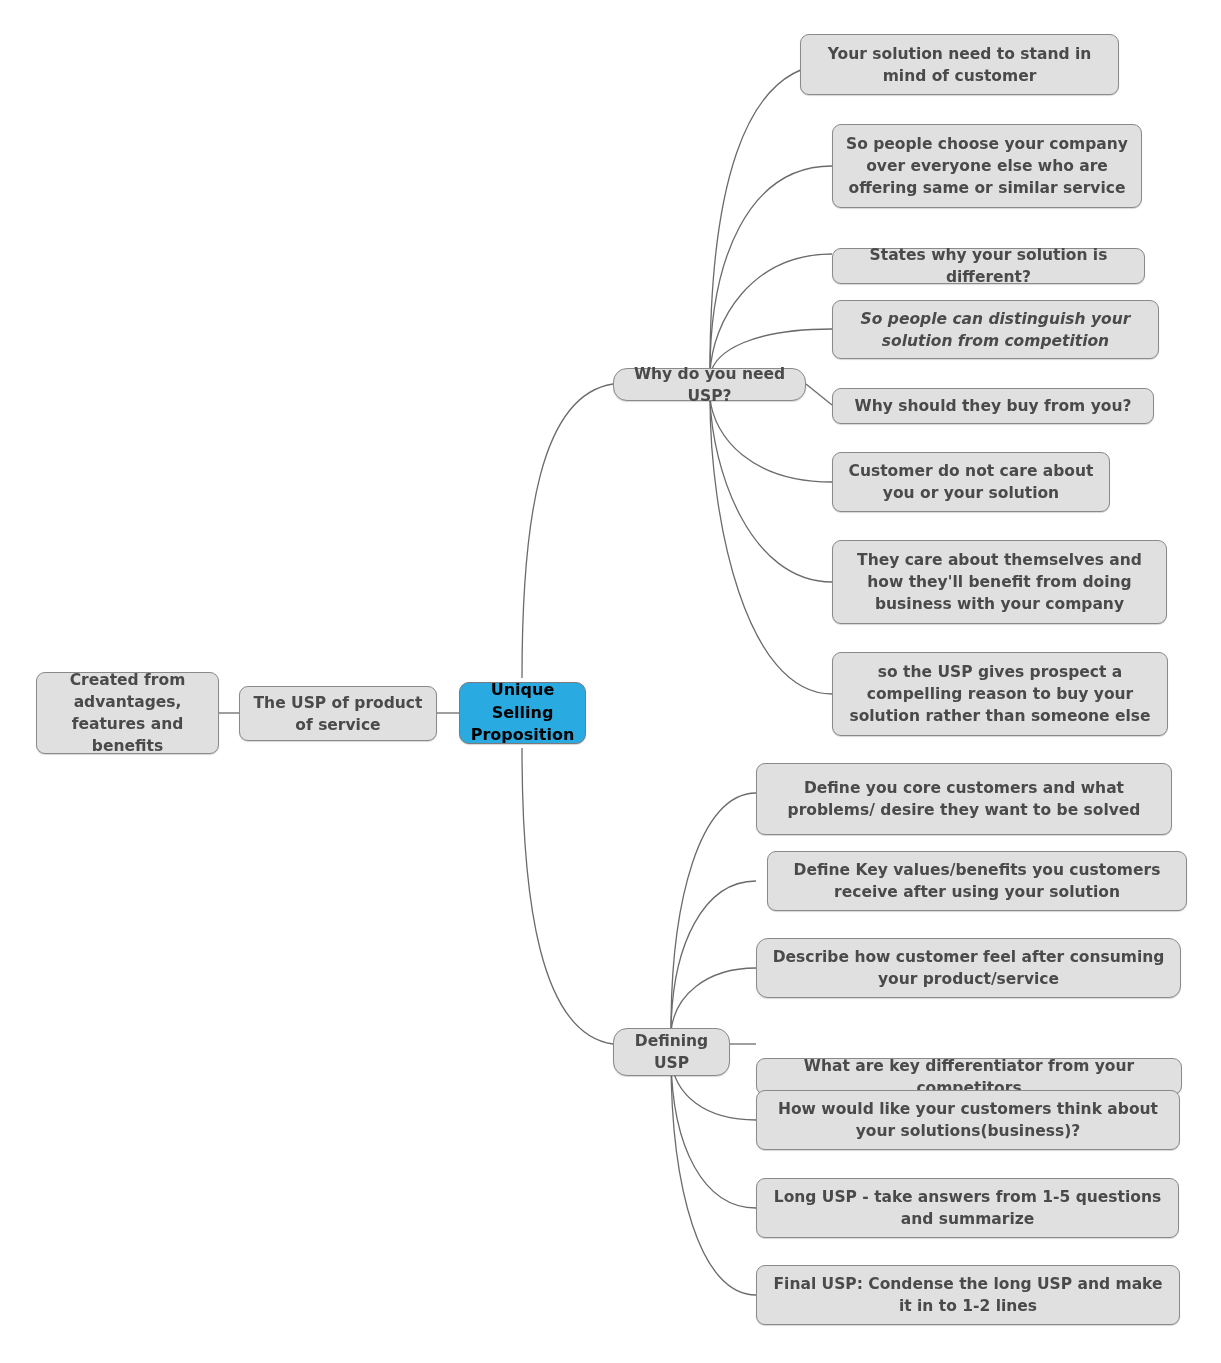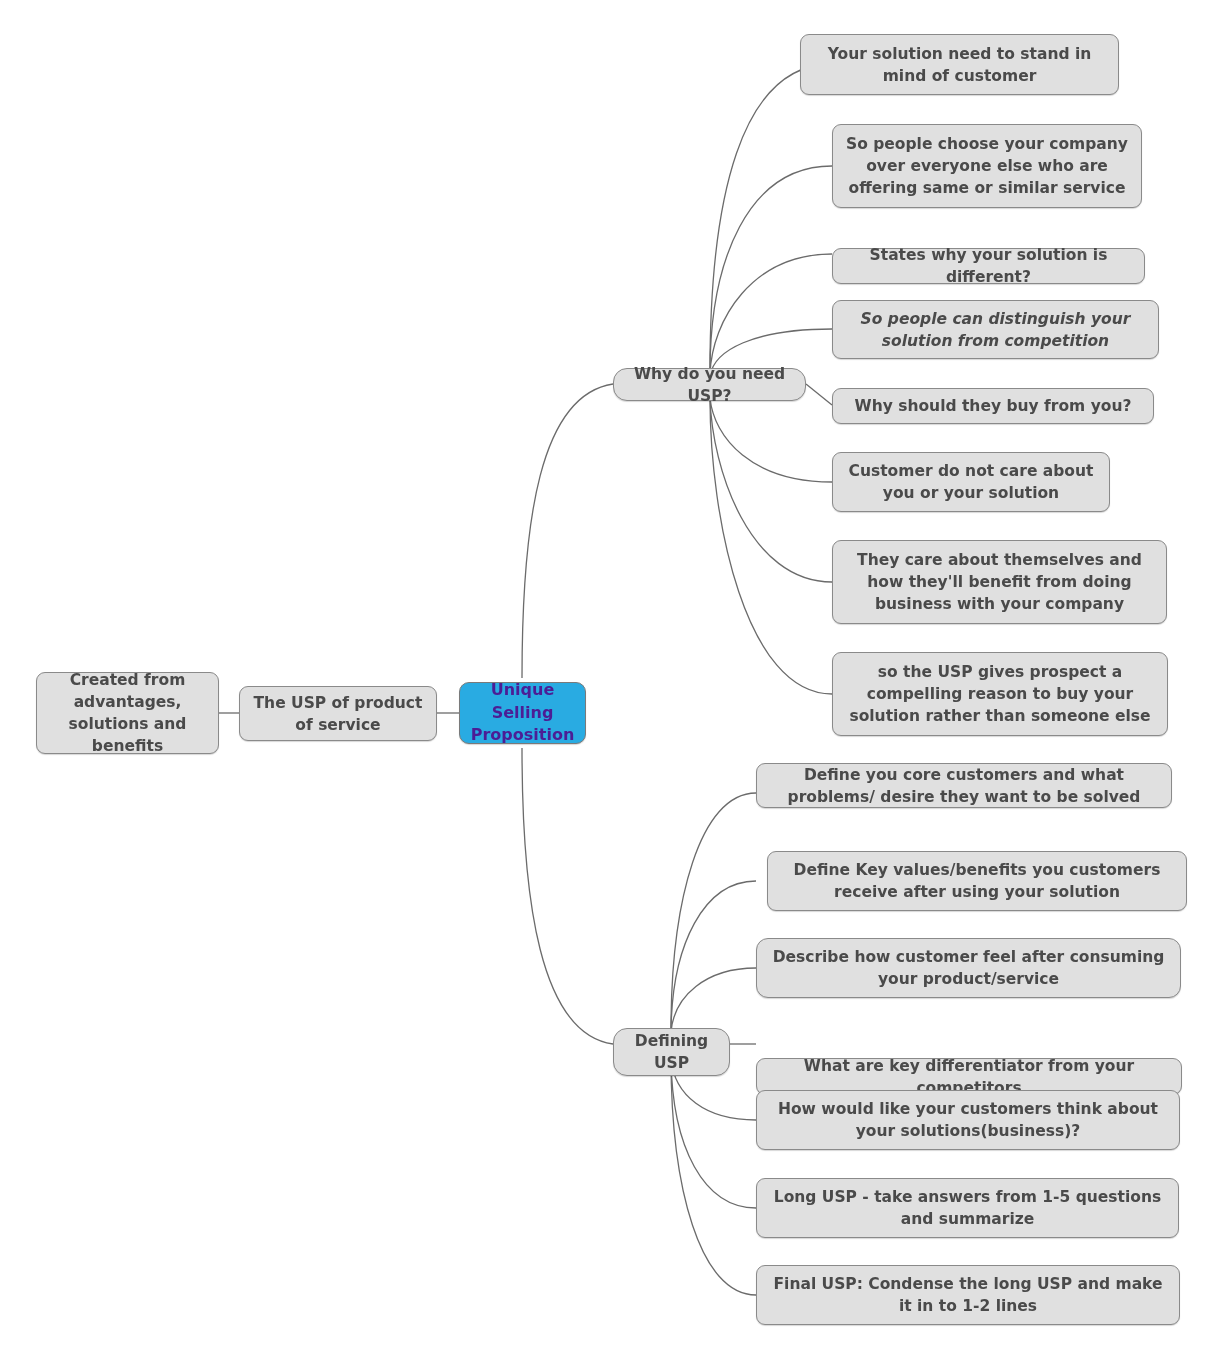--- a/index.html
+++ b/index.html
@@ -36,21 +36,21 @@
     color: #4a4a4a;
     font-weight: bold;
     font-size: 15.5px;
     line-height: 1.42;
     padding: 4px 10px;
     box-shadow: 0 1px 1px rgba(0,0,0,0.16);
   }
   .node.central {
     background: #29abe2;
     border-color: #7a7a7a;
-    color: #4c1d95;
+    color: #000000;
     border-radius: 10px;
     font-size: 16px;
   }
   .node.branch {
     border-radius: 14px;
   }
   .node span {
     display: block;
     width: 100%;
   }
@@ -84,21 +84,21 @@
       <path d="M671,1031 C672,944 704,881 756,881"></path>
       <path d="M671,1032 C674,996 706,968 756,968"></path>
       <path d="M730,1044 L756,1044"></path>
       <path d="M671,1058 C674,1096 706,1120 756,1120"></path>
       <path d="M671,1058 C672,1148 704,1208 756,1208"></path>
       <path d="M671,1058 C671,1188 700,1295 756,1295"></path>
     </g>
   </svg>
 
   <div class="node" style="left:36px; top:672px; width:183px; height:82px;">
-    <span>Created from advantages, solutions and benefits</span>
+    <span>Created from advantages, features and benefits</span>
   </div>
 
   <div class="node" style="left:239px; top:686px; width:198px; height:55px;">
     <span>The USP of product of service</span>
   </div>
 
   <div class="node central" style="left:459px; top:682px; width:127px; height:62px;">
     <span>Unique Selling Proposition</span>
   </div>
 
@@ -128,21 +128,21 @@
     <span>They care about themselves and how they'll benefit from doing business with your company</span>
   </div>
   <div class="node" style="left:832px; top:652px; width:336px; height:84px;">
     <span>so the USP gives prospect a compelling reason to buy your solution rather than someone else</span>
   </div>
 
   <div class="node branch" style="left:613px; top:1028px; width:117px; height:48px;">
     <span>Defining USP</span>
   </div>
 
-  <div class="node" style="left:756px; top:763px; width:416px; height:45px;justify-content:center;">
+  <div class="node" style="left:756px; top:763px; width:416px; height:72px;justify-content:center;">
     <span>Define you core customers and what problems/ desire they want to be solved</span>
   </div>
   <div class="node" style="left:767px; top:851px; width:420px; height:60px;">
     <span>Define Key values/benefits  you customers receive after using your solution</span>
   </div>
   <div class="node" style="left:756px; top:938px; width:425px; height:60px;border-radius:12px;">
     <span>Describe how customer feel after consuming your product/service</span>
   </div>
   <div class="node" style="left:756px; top:1026px; width:426px; height:37px;margin-top:32px;">
     <span>What are key differentiator from your competitors</span>

